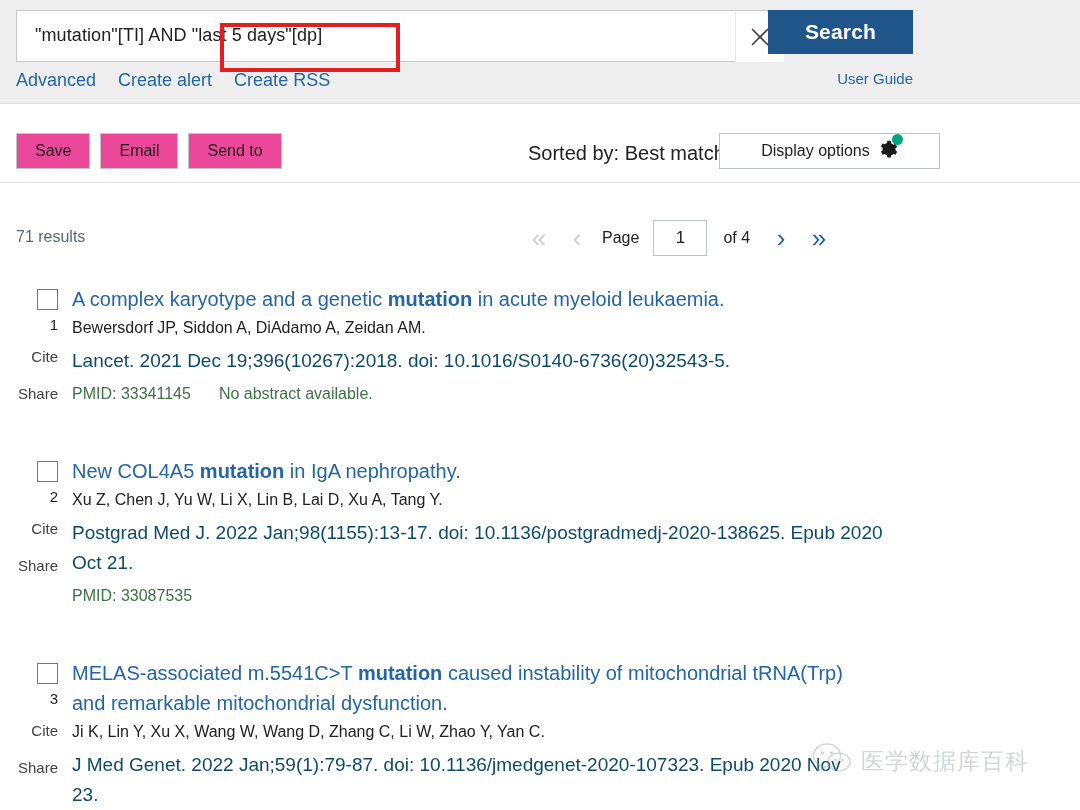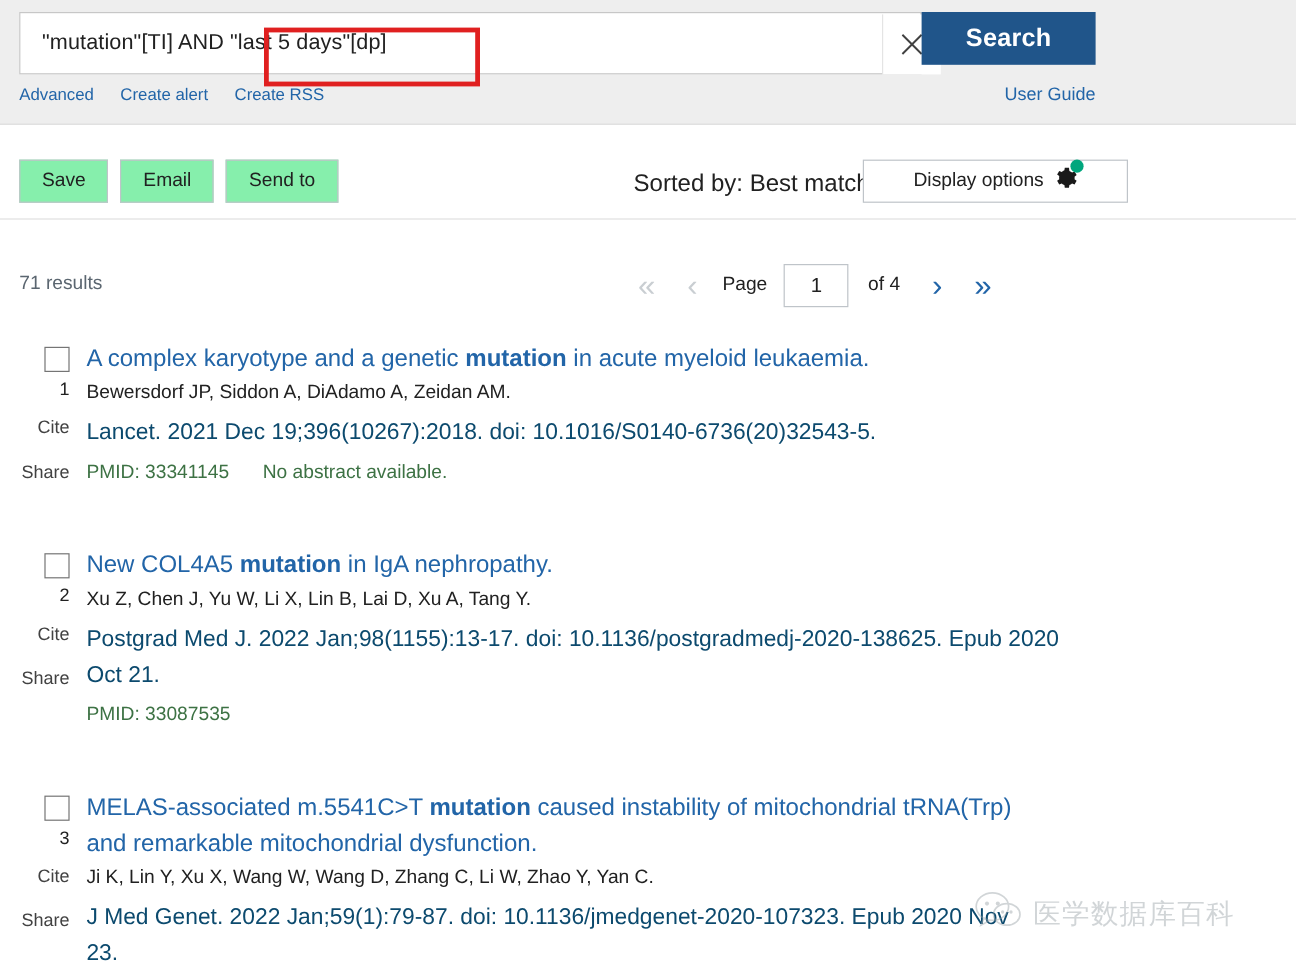--- a/index.html
+++ b/index.html
@@ -81,21 +81,21 @@
     left: 204px; top: 13px;
     width: 180px; height: 49px;
     border: 4px solid #e02020;
     box-sizing: border-box;
     pointer-events: none;
   }
 
   .header-links {
     position: absolute;
     left: 16px; top: 70px;
-    font-size: 14px;
+    font-size: 18px;
   }
   .header-links a {
     color: #2265a8;
     text-decoration: none;
     margin-right: 22px;
     cursor: pointer;
   }
   .user-guide {
     position: absolute;
     right: 167px; top: 70px;
@@ -114,21 +114,21 @@
     border-bottom: 1px solid #e0e0e0;
     box-sizing: border-box;
   }
   .btn-group {
     position: absolute;
     left: 16px; top: 133px;
     display: flex;
     gap: 10px;
   }
   .plain-btn {
-    background: #86efac;
+    background: #ec4899;
     border: 1px solid #bfc4c9;
     font-family: "Liberation Sans", sans-serif;
     font-size: 16px;
     color: #212121;
     padding: 0 18px;
     height: 36px;
     line-height: 34px;
     cursor: pointer;
     box-sizing: border-box;
   }

